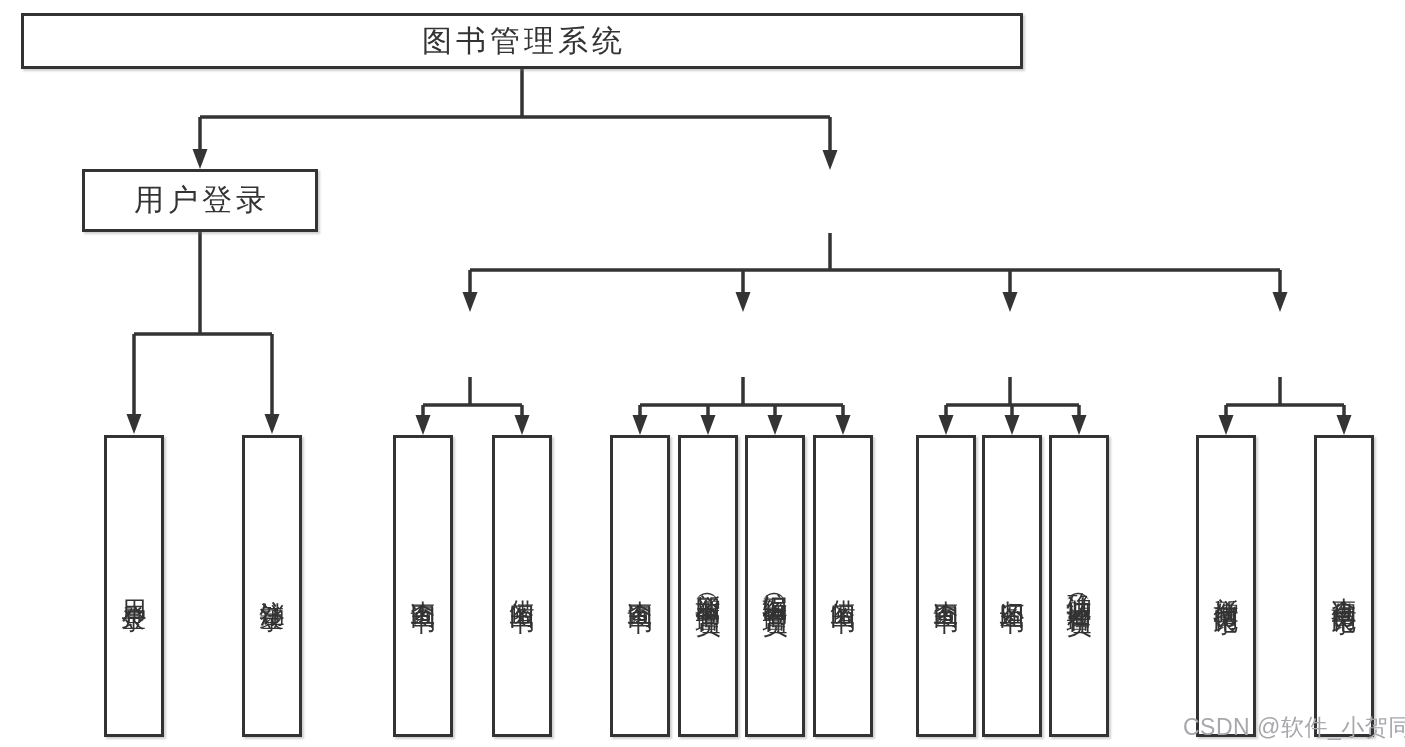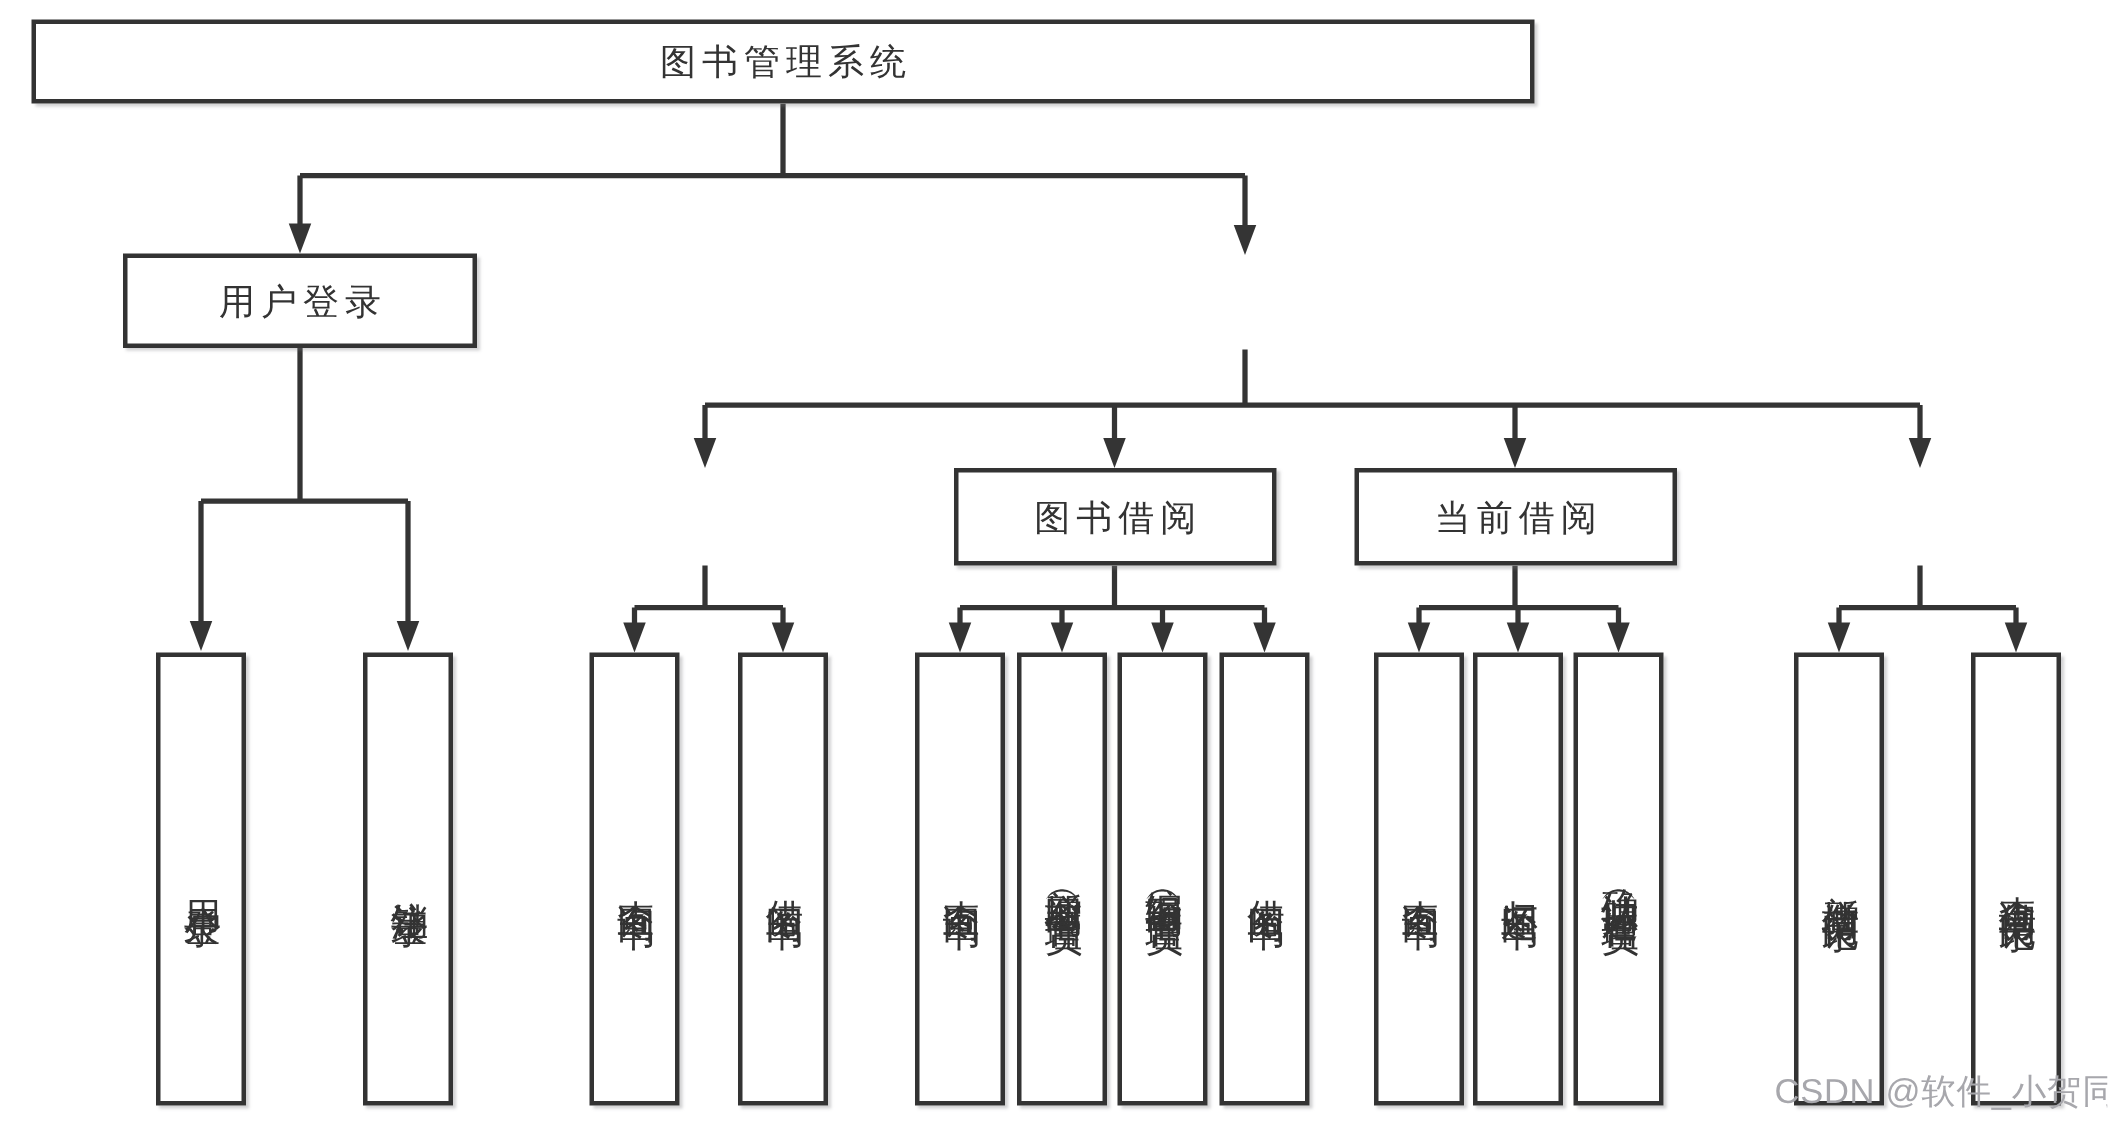--- a/index.html
+++ b/index.html
@@ -14,21 +14,21 @@
   }
   #wires { position:absolute; left:0; top:0; width:1405px; height:747px; }
   .box {
     position:absolute;
     background:#ffffff;
     border:3px solid #333333;
     display:flex; align-items:center; justify-content:center;
     box-shadow:2px 2px 2px rgba(120,120,125,0.35);
   }
   .hbox .label {
-    font-size:24px;
+    font-size:30px;
     letter-spacing:4px;
     white-space:nowrap;
     text-indent:4px;
   }
   .vbox { border-width:3.5px; }
   .vbox .label {
     writing-mode:vertical-rl;
     text-orientation:mixed;
     font-size:25px;
     letter-spacing:3px;
@@ -86,26 +86,20 @@
   </svg>
 
   <div class="box hbox" style="left:21px;top:13px;width:1002px;height:56px">
     <span class="label">图书管理系统</span>
   </div>
 
   <div class="box hbox" style="left:82px;top:169px;width:236px;height:63px">
     <span class="label">用户登录</span>
   </div>
 
-  <div class="box hbox" style="left:636px;top:312px;width:215px;height:65px">
-    <span class="label">图书借阅</span>
-  </div>
-  <div class="box hbox" style="left:903px;top:312px;width:215px;height:65px">
-    <span class="label">当前借阅</span>
-  </div>
 
   <div class="box vbox" style="left:104px;top:435px;width:60px;height:302px">
     <span class="label">用户登录</span>
   </div>
   <div class="box vbox" style="left:242px;top:435px;width:60px;height:302px">
     <span class="label">注销登录</span>
   </div>
 
   <div class="box vbox" style="left:393px;top:435px;width:60px;height:302px">
     <span class="label">查询图书</span>

